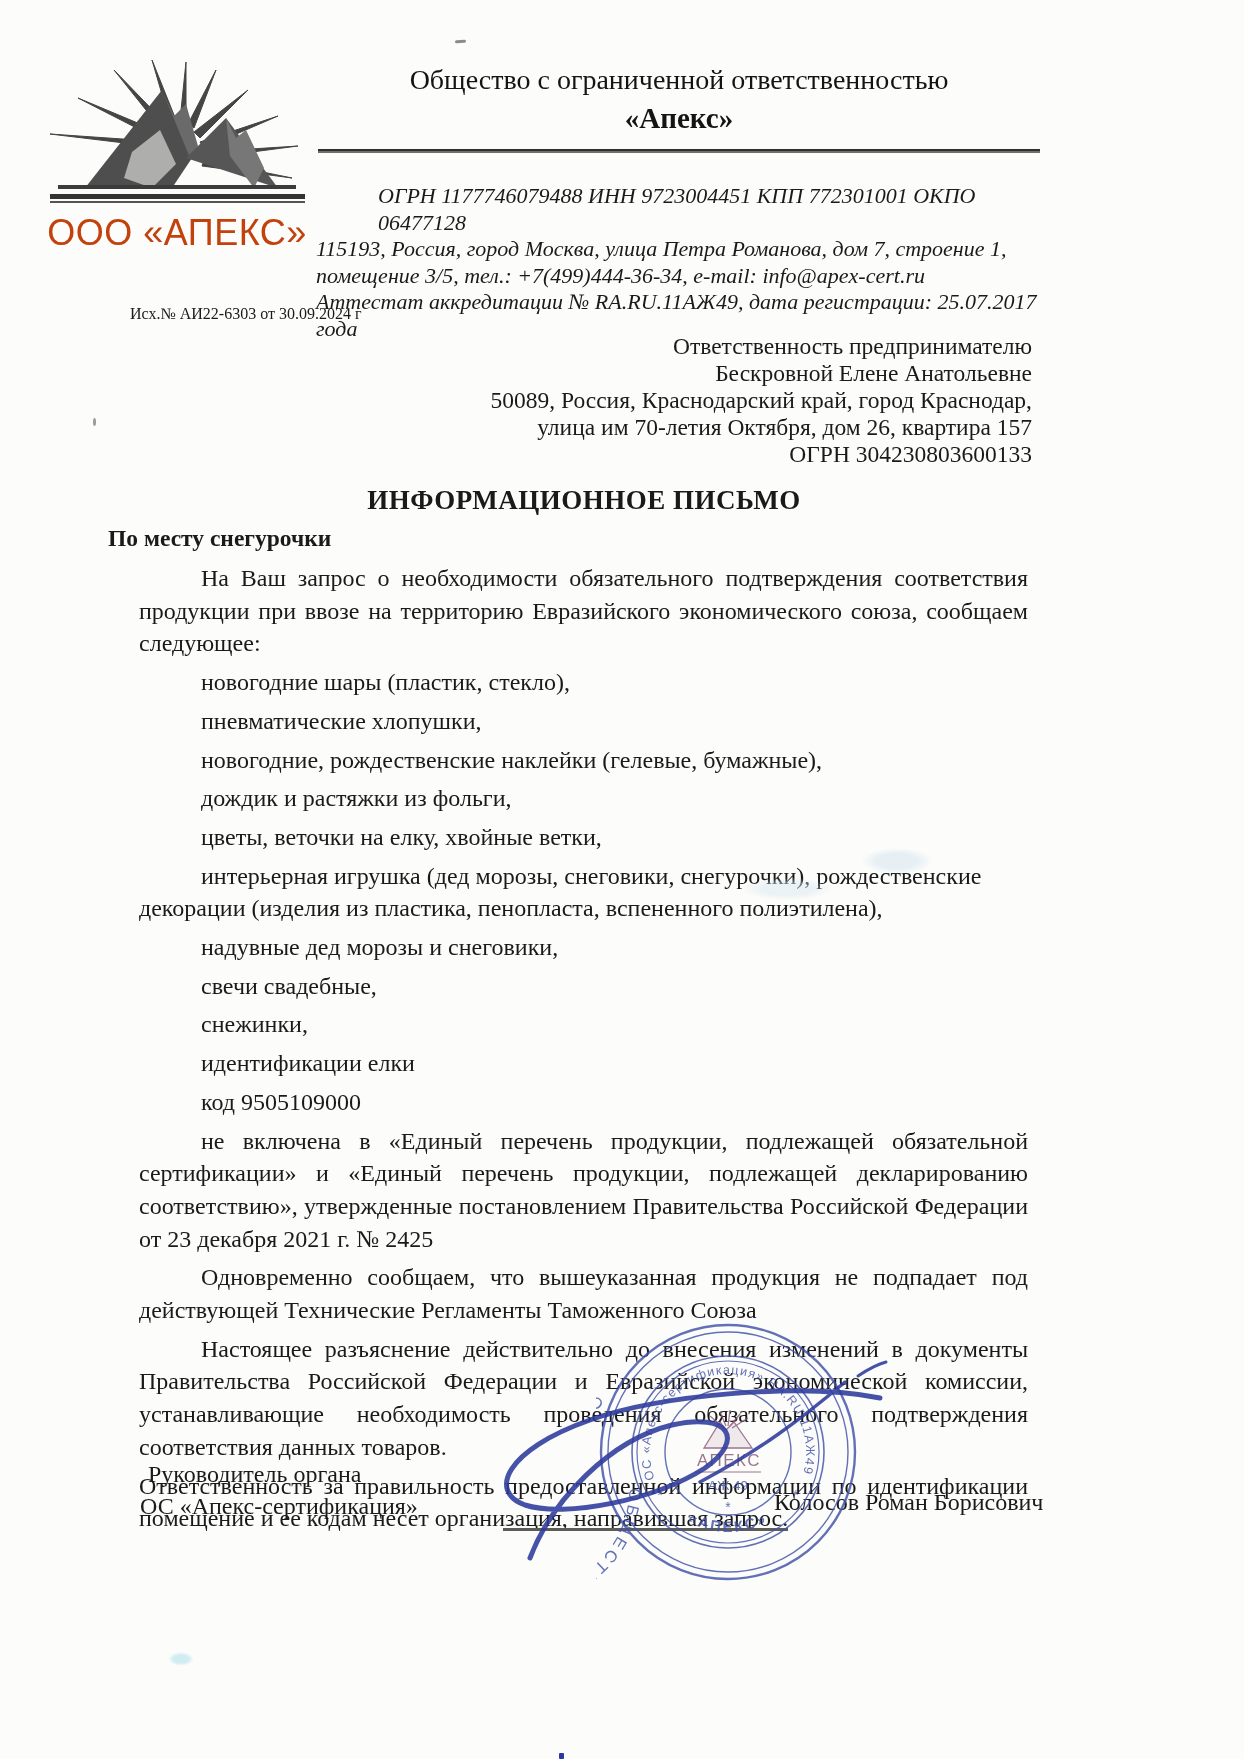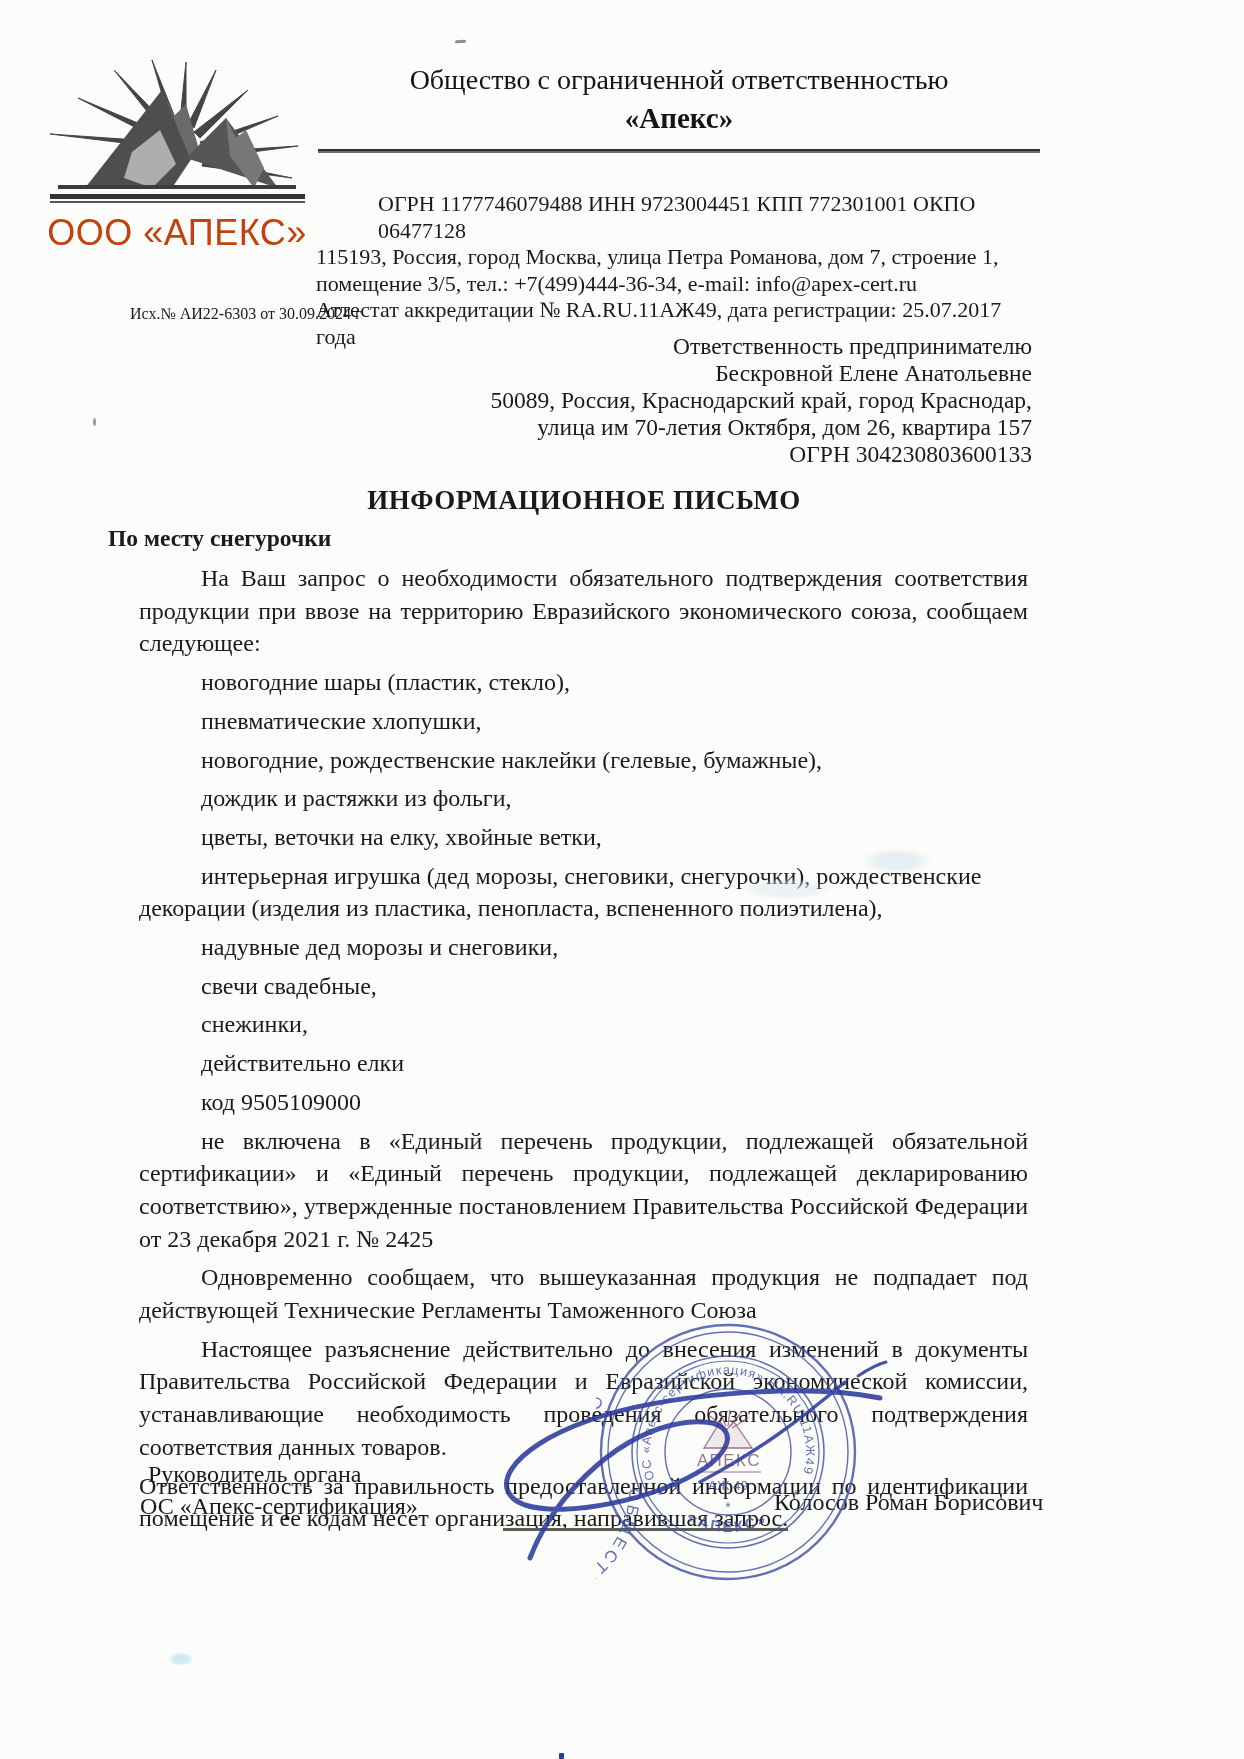--- a/index.html
+++ b/index.html
@@ -15,21 +15,21 @@
     position:absolute;left:34px;top:212px;width:286px;text-align:center;
     font-family:"Liberation Sans", sans-serif;font-size:36px;color:#c2410c;
     letter-spacing:.5px;white-space:nowrap;
   }
   .org1{position:absolute;left:318px;top:64px;width:722px;text-align:center;
     font-size:28px;color:#141414;}
   .org2{position:absolute;left:318px;top:102px;width:722px;text-align:center;
     font-size:29px;font-weight:bold;color:#141414;}
   .divider{position:absolute;left:318px;top:149px;width:722px;height:4px;
     background:linear-gradient(to bottom,#2f2f2f 0 60%,#6e6e6e 60% 100%);}
-  .req{position:absolute;left:316px;top:191px;width:726px;font-size:22px;line-height:26.5px;}
+  .req{position:absolute;left:316px;top:183px;width:726px;font-size:22px;line-height:26.5px;font-style:italic;}
   .req-line.req-indent{padding-left:62px;}
 
   .outgoing{position:absolute;left:130px;top:305px;font-size:16px;}
   .recipient{position:absolute;left:400px;top:333px;width:632px;text-align:right;
     font-size:23.5px;line-height:27px;}
 
   .title{position:absolute;left:133px;top:485px;width:902px;text-align:center;
     font-size:27px;font-weight:bold;letter-spacing:.5px;}
   .subtitle{position:absolute;left:108px;top:525px;font-size:23.5px;font-weight:bold;}
 
@@ -118,21 +118,21 @@
     <p class="para indent">На Ваш запрос о необходимости обязательного подтверждения соответствия продукции при ввозе на территорию Евразийского экономического союза, сообщаем следующее:</p>
     <p class="item">новогодние шары (пластик, стекло),</p>
     <p class="item">пневматические хлопушки,</p>
     <p class="item">новогодние, рождественские наклейки (гелевые, бумажные),</p>
     <p class="item">дождик и растяжки из фольги,</p>
     <p class="item">цветы, веточки на елку, хвойные ветки,</p>
     <p class="item">интерьерная игрушка (дед морозы, снеговики, снегурочки), рождественские декорации (изделия из пластика, пенопласта, вспененного полиэтилена),</p>
     <p class="item">надувные дед морозы и снеговики,</p>
     <p class="item">свечи свадебные,</p>
     <p class="item">снежинки,</p>
-    <p class="item">действительно елки</p>
+    <p class="item">идентификации елки</p>
     <p class="item">код 9505109000</p>
     <p class="para indent">не включена в «Единый перечень продукции, подлежащей обязательной сертификации» и «Единый перечень продукции, подлежащей декларированию соответствию», утвержденные постановлением Правительства Российской Федерации от 23 декабря 2021 г.  № 2425</p>
     <p class="para indent">Одновременно сообщаем, что вышеуказанная продукция не подпадает под действующей Технические Регламенты Таможенного Союза</p>
     <p class="para indent">Настоящее разъяснение действительно до внесения изменений в документы Правительства Российской Федерации и Евразийской экономической комиссии, устанавливающие необходимость проведения обязательного подтверждения соответствия данных товаров.</p>
     <p class="para">Ответственность за правильность предоставленной информации по идентификации помещение и ее кодам несет организация, направившая запрос.</p>
   </div>
 
   <div class="pos1">Руководитель органа</div>
   <div class="pos2">ОС «Апекс-сертификация»</div>
   <div class="sig-line"></div>

